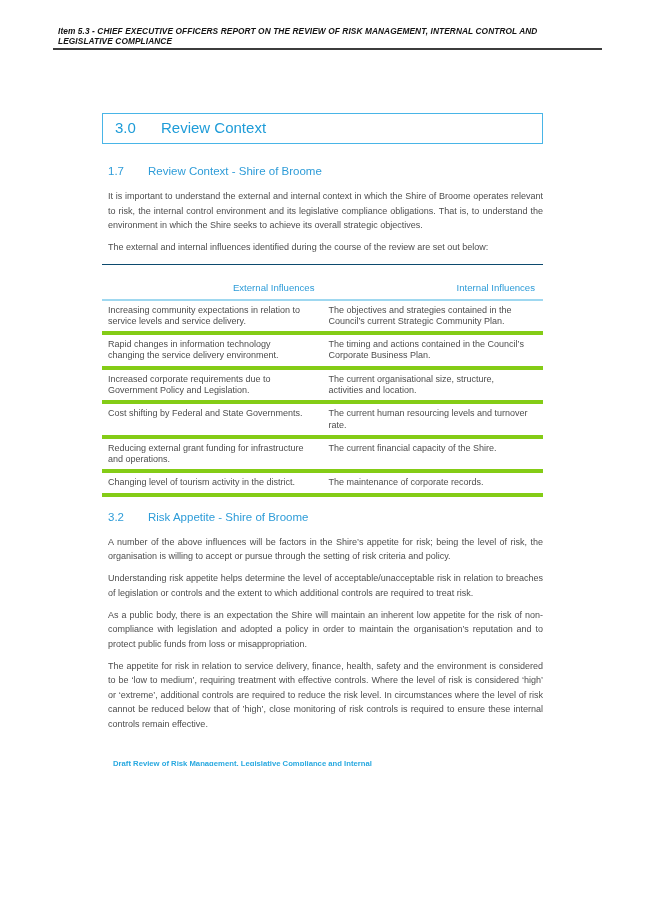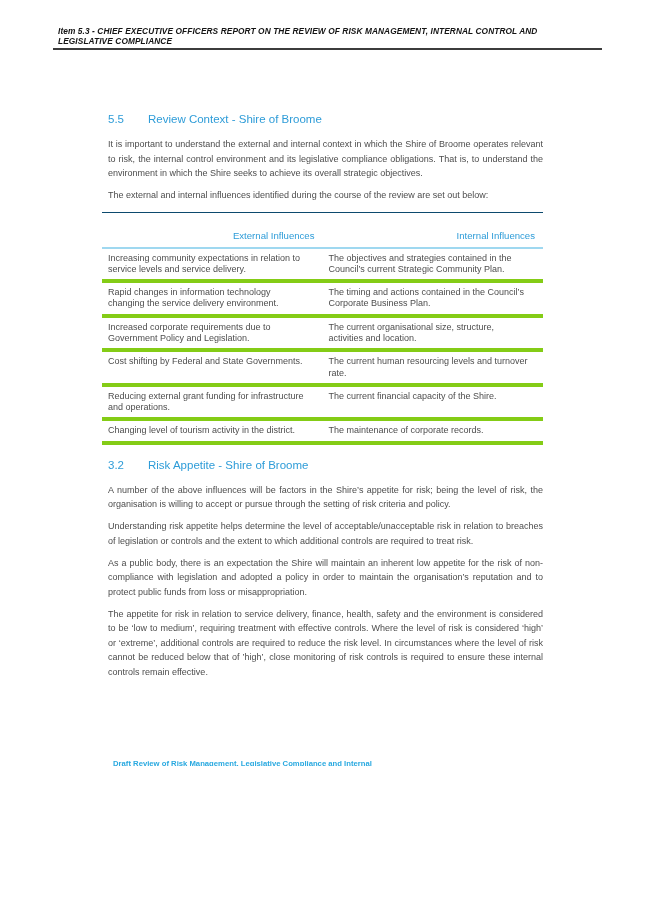--- a/index.html
+++ b/index.html
@@ -91,23 +91,27 @@
 <div class="page">
 
   <div class="doc-header">
     <div>Item 5.3 - CHIEF EXECUTIVE OFFICERS REPORT ON THE REVIEW OF RISK MANAGEMENT, INTERNAL CONTROL AND</div>
     <div>LEGISLATIVE COMPLIANCE</div>
   </div>
   <div class="header-rule"></div>
 
   <div class="content">
 
+    <div class="section-box">
+      <span class="num">3.0</span>
+      <span>Review Context</span>
+    </div>
 
     <div class="sub-heading">
-      <span class="num">5.5</span>
+      <span class="num">1.7</span>
       <span>Review Context - Shire of Broome</span>
     </div>
 
     <p class="body-text">It is important to understand the external and internal context in which the Shire of Broome operates relevant to risk, the internal control environment and its legislative compliance obligations. That is, to understand the environment in which the Shire seeks to achieve its overall strategic objectives.</p>
     <p class="body-text">The external and internal influences identified during the course of the review are set out below:</p>
 
     <table class="influences">
       <thead>
         <tr>
           <th>External Influences</th>

